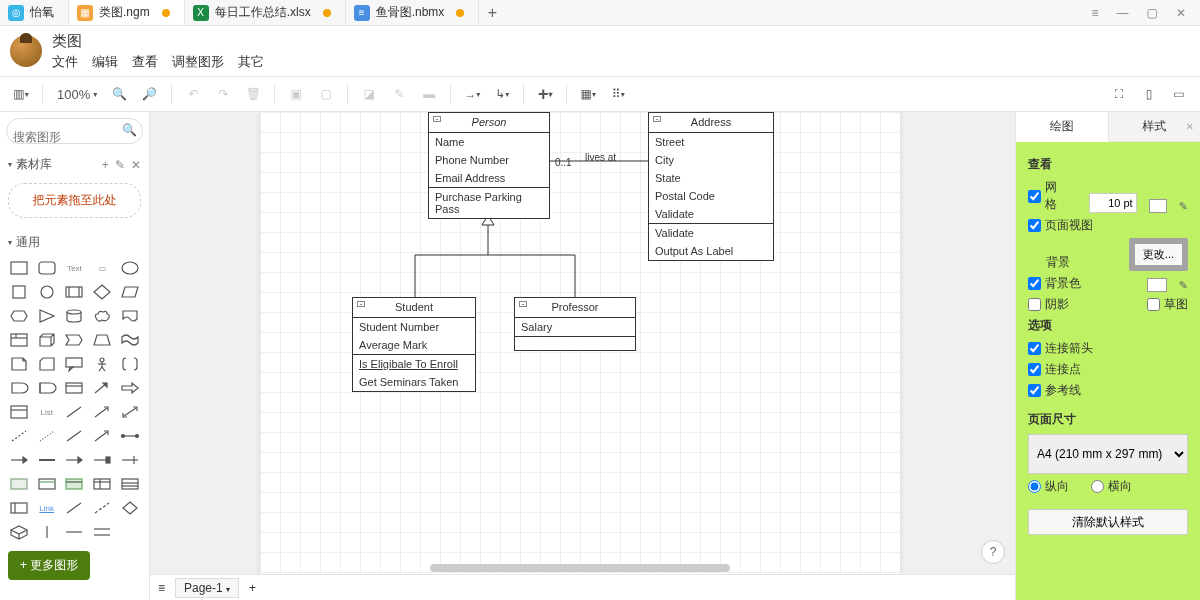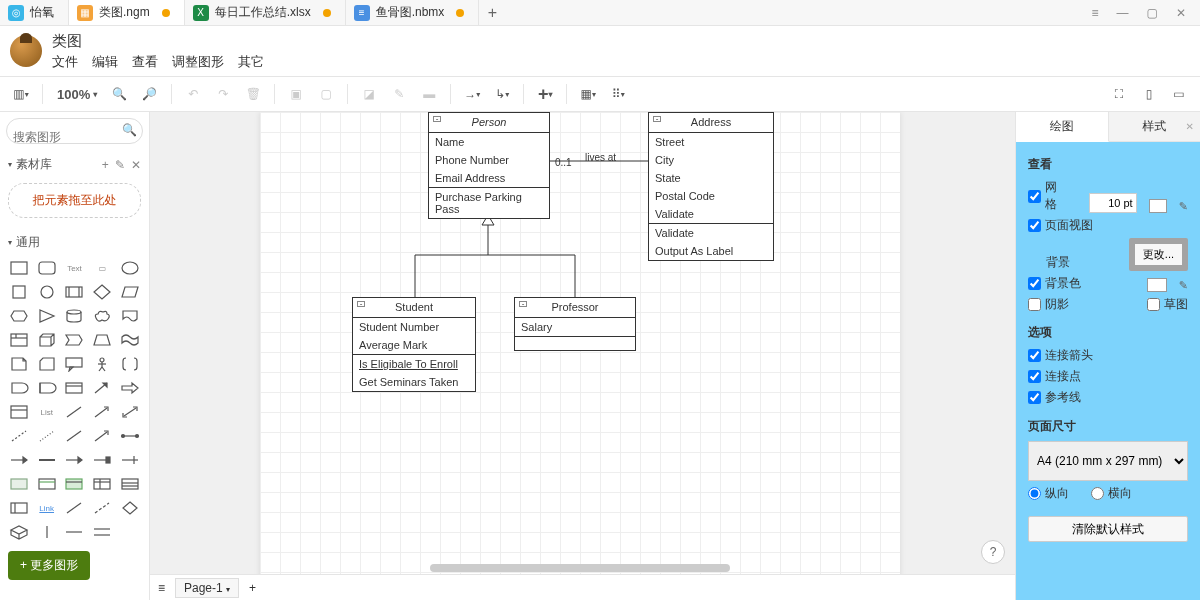--- a/index.html
+++ b/index.html
@@ -23,21 +23,21 @@
 .app-icon::before{content:""; position:absolute; top:-2px; left:10px; width:12px; height:10px; background:#5a3a16; border-radius:50% 50% 0 0;}
 .title-wrap { display: flex; flex-direction: column; }
 .doc-title { font-size: 15px; font-weight: 500; }
 .menubar { display: flex; gap: 14px; font-size: 13px; margin-top: 2px; color:#333;}
 .menubar span{cursor:pointer;}
 
 
 .toolbar { height: 36px; border-top: 1px solid #e5e5e5; border-bottom: 1px solid #e5e5e5; display: flex; align-items: center; padding: 0 8px; gap: 4px; color:#555; background:#fff;}
 .tbtn { width: 26px; height: 26px; display: flex; align-items: center; justify-content: center; border-radius: 3px; cursor:pointer; position:relative;}
 .tsep { width: 1px; height: 20px; background: #e5e5e5; margin: 0 4px; }
-.zoom { font-size: 13px; padding: 0 6px; display:flex; align-items:center; gap:3px;font-weight:bold;}
+.zoom { font-size: 13px; padding: 0 6px; display:flex; align-items:center; gap:3px;}
 .caret{font-size:8px;}
 .tbtn.disabled{color:#ccc;}
 
 
 .body { flex: 1; display: flex; min-height: 0; }
 
 
 .left { width: 150px; border-right: 1px solid #e5e5e5; display: flex; flex-direction: column; background:#fff;}
 .search { margin: 6px; position: relative; }
 .search input { width: 100%; height: 26px; border: 1px solid #ddd; border-radius: 13px; padding: 11px 24px 0 6px; font-size: 12px;}
@@ -65,21 +65,21 @@
 .uml { position:absolute; border:1px solid #333; background:#fff; font-size:11px;}
 .uml .hd{border-bottom:1px solid #333; text-align:center; padding:3px 4px 4px; position:relative;}
 .uml .hd .mini{position:absolute; left:4px; top:3px; font-size:8px; border:1px solid #888; width:8px; height:6px; line-height:4px;}
 .uml .row{padding:3px 6px;}
 .uml .sep{border-top:1px solid #333;}
 .italic{font-style:italic;}
 .underline{text-decoration:underline;}
 .rel-label{position:absolute; font-size:10px; color:#333;}
 
 
-.right { width: 185px; border-left: 1px solid #e5e5e5; background:#7dd3fc; display:flex; flex-direction:column; font-size:12px;}
+.right { width: 185px; border-left: 1px solid #e5e5e5; background:#bef264; display:flex; flex-direction:column; font-size:12px;}
 .rtabs{display:flex; height:30px;}
 .rtab{flex:1; display:flex; align-items:center; justify-content:center; background:#f3f3f3; border-bottom:1px solid #e5e5e5; cursor:pointer; position:relative;}
 .rtab.active{background:#fff; border-bottom:1px solid #fff; border-right:1px solid #e5e5e5;}
 .rtab .x{position:absolute; right:6px; color:#aaa; font-size:10px;}
 .rbody{padding:10px 12px; overflow:auto; flex:1;}
 .rsect{font-weight:600; margin:4px 0 6px;}
 .rrow{display:flex; align-items:flex-end; margin:4px 0; gap:12px;}
 .rrow label{display:flex; align-items:center; gap:4px;}
 .rrow .grow{flex:1;}
 .cbox{width:13px; height:13px;}
@@ -645,21 +645,21 @@
               <input type="checkbox" class="cbox" style="">
               <span>阴影</span>
             </label>
           <span class="grow"></span>
           <label>
               <input type="checkbox" class="cbox" style="">
               <span>草图</span>
             </label>
         </div>
 
-        <div class="rsect" style="margin-top:11px">选项</div>
+        <div class="rsect" style="margin-top:4px">选项</div>
         <div class="rrow">
             <label>
               <input type="checkbox" class="cbox" checked="" style="">
               <span>连接箭头</span>
             </label>
           </div>
         <div class="rrow">
             <label>
               <input type="checkbox" class="cbox" checked="" style="">
               <span>连接点</span>

